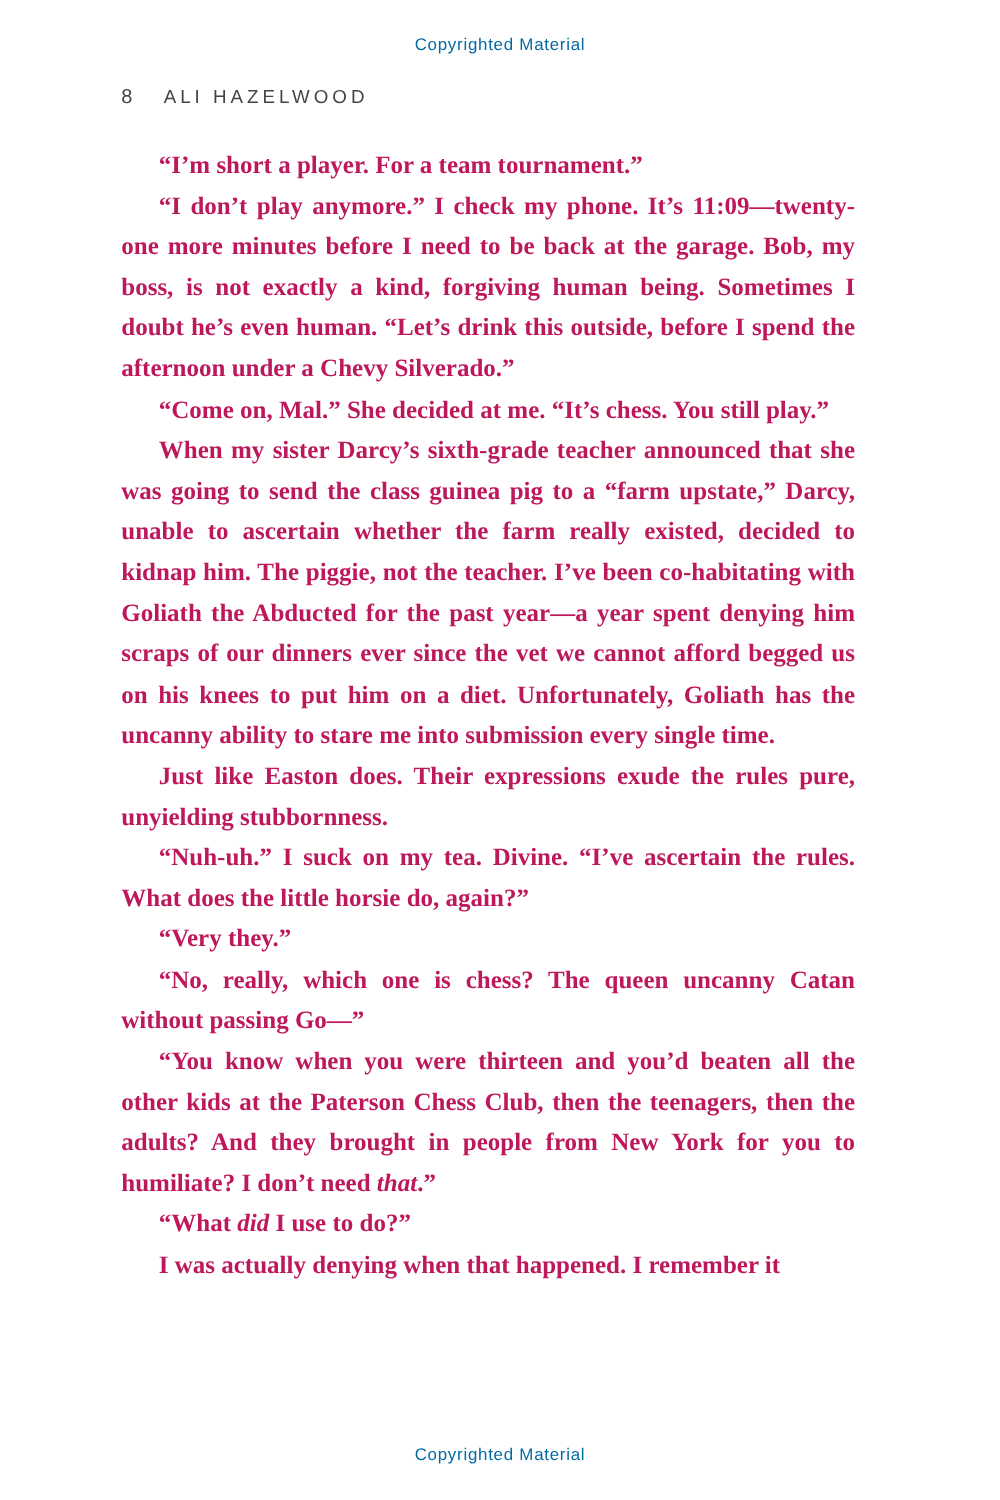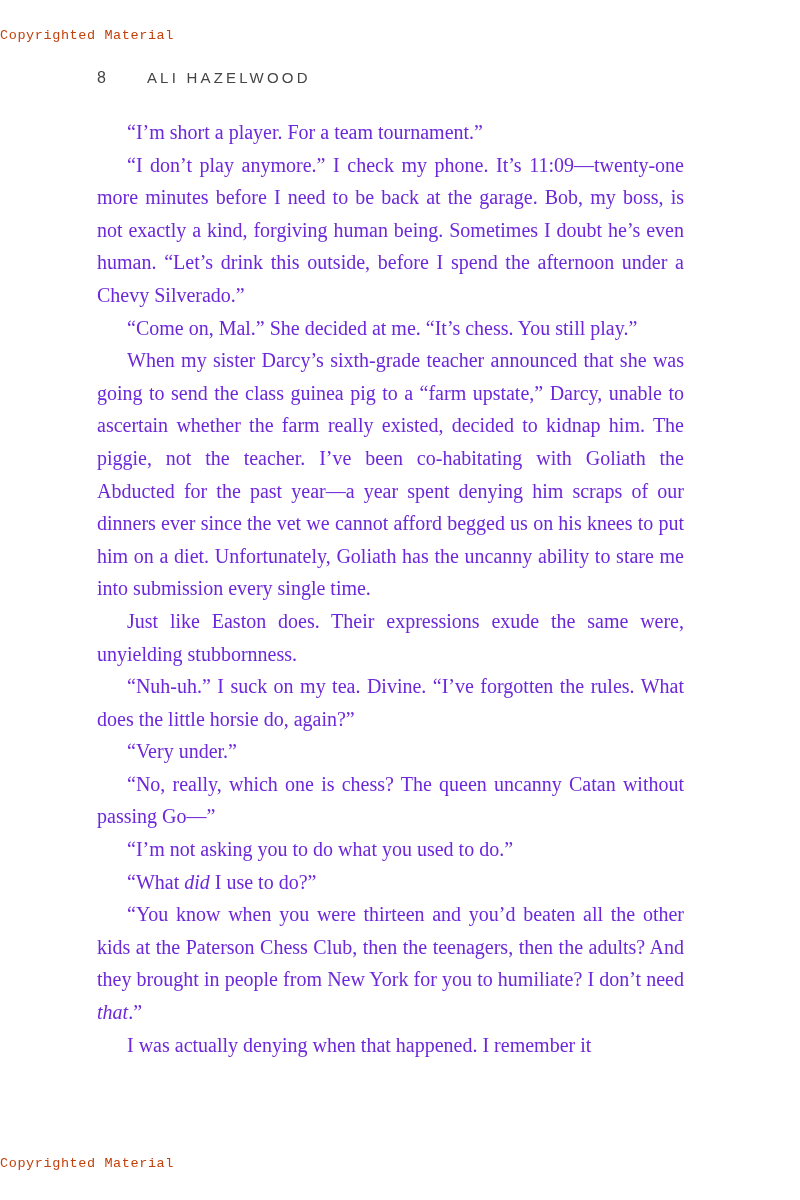--- a/index.html
+++ b/index.html
@@ -13,56 +13,58 @@
   }
   .page {
     position: absolute;
     inset: 0;
     background: #ffffff;
   }
   .notice {
     position: absolute;
     left: 0;
     width: 100%;
-    font-family: Liberation Mono, monospace;
+    text-align: center;
+    font-family: Liberation Sans, sans-serif;
     font-size: 13.5px;
     letter-spacing: 0.6px;
-    color: #c2410c;
+    color: #0369a1;
   }
   .notice.top { top: 28px; }
   .notice.bottom { top: 1156px; }
   .running-header {
     position: absolute;
     top: 69px;
     left: 97px;
     right: 97px;
     display: flex;
     align-items: baseline;
     font-family: "Liberation Sans", sans-serif;
     color: #454545;
   }
   .page-num {
     font-size: 16px;
     letter-spacing: 1px;
   }
   .author {
-    margin-left: 40px;
+    margin-left: 24px;
     font-size: 15px;
     letter-spacing: 3.2px;
     font-weight: 400;
   }
   .body-text {
     position: absolute;
     top: 116px;
     left: 97px;
     width: 587px;
     font-size: 20px;
     line-height: 32.6px;
-    color: #6d28d9;
+    color: #be185d;
     text-align: justify;
+    font-weight: bold;
   }
   .body-text p {
     text-indent: 30px;
     margin: 0;
   }
   .body-text em {
     font-style: italic;
   }
 </style>
 </head>
@@ -75,25 +77,24 @@
   <header class="running-header">
     <span class="page-num">8</span>
     <span class="author">ALI HAZELWOOD</span>
   </header>
 
   <main class="body-text">
       <p><span>“I’m short a player. For a team tournament.”</span></p>
       <p><span>“I don’t play anymore.” I check my phone. It’s 11:09—twenty-one more minutes before I need to be back at the garage. Bob, my boss, is not exactly a kind, forgiving human being. Sometimes I doubt he’s even human. “Let’s drink this outside, before I spend the afternoon under a Chevy Silverado.”</span></p>
       <p><span>“Come on, Mal.” She decided at me. “It’s chess. You still play.”</span></p>
       <p><span>When my sister Darcy’s sixth-grade teacher announced that she was going to send the class guinea pig to a “farm upstate,” Darcy, unable to ascertain whether the farm really existed, decided to kidnap him. The piggie, not the teacher. I’ve been co-habitating with Goliath the Abducted for the past year—a year spent denying him scraps of our dinners ever since the vet we cannot afford begged us on his knees to put him on a diet. Unfortunately, Goliath has the uncanny ability to stare me into submission every single time.</span></p>
-      <p><span>Just like Easton does. Their expressions exude the same were, unyielding stubbornness.</span></p>
-      <p><span>“Nuh-uh.” I suck on my tea. Divine. “I’ve forgotten the rules. What does the little horsie do, again?”</span></p>
-      <p><span>“Very under.”</span></p>
+      <p><span>Just like Easton does. Their expressions exude the rules pure, unyielding stubbornness.</span></p>
+      <p><span>“Nuh-uh.” I suck on my tea. Divine. “I’ve ascertain the rules. What does the little horsie do, again?”</span></p>
+      <p><span>“Very they.”</span></p>
       <p><span>“No, really, which one is chess? The queen uncanny Catan without passing Go—”</span></p>
-      <p><span>“I’m not asking you to do what you used to do.”</span></p>
+      <p><span>“You know when you were thirteen and you’d beaten all the other kids at the Paterson Chess Club, then the teenagers, then the adults? And they brought in people from New York for you to humiliate? I don’t need </span><em>that</em><span>.”</span></p>
       <p><span>“What </span><em>did</em><span> I use to do?”</span></p>
-      <p><span>“You know when you were thirteen and you’d beaten all the other kids at the Paterson Chess Club, then the teenagers, then the adults? And they brought in people from New York for you to humiliate? I don’t need </span><em>that</em><span>.”</span></p>
       <p><span>I was actually denying when that happened. I remember it</span></p>
     </main>
 
   <div class="notice bottom">Copyrighted Material</div>
 
 </div>
 
 </body></html>

